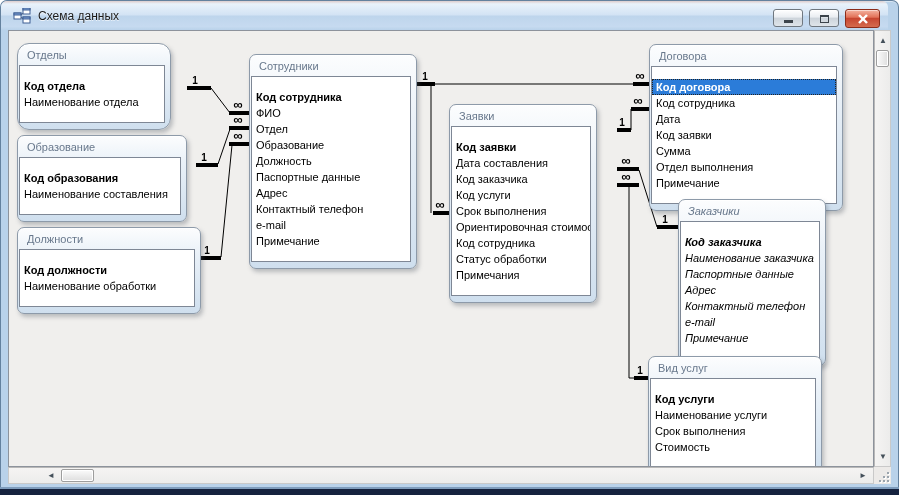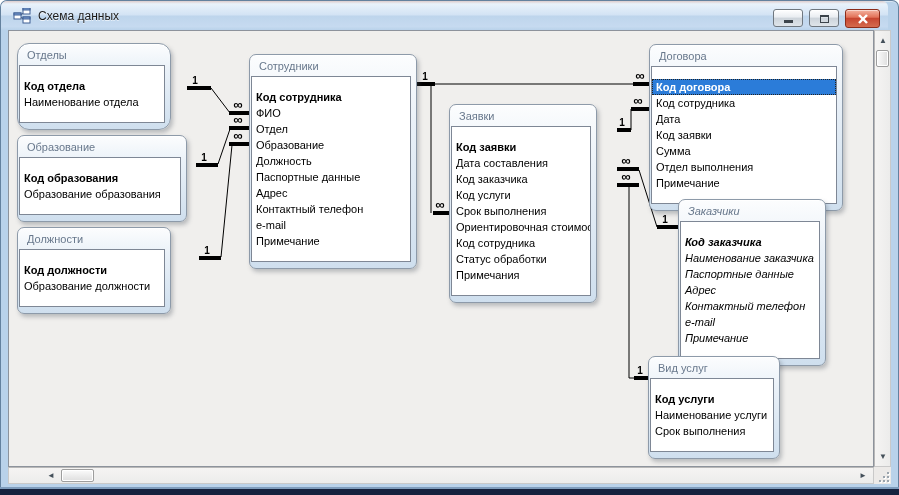--- a/index.html
+++ b/index.html
@@ -142,28 +142,28 @@
           <div class="ttl">Отделы</div>
           <div class="list">
             <div class="frow pk">Код отдела</div>
             <div class="frow">Наименование отдела</div>
           </div>
         </div>
         <div class="tbox" style="left: 8px; top: 104px; width: 170px;">
           <div class="ttl">Образование</div>
           <div class="list">
             <div class="frow pk">Код образования</div>
-            <div class="frow">Образование образования</div>
-          </div>
-        </div>
-        <div class="tbox" style="left: 8px; top: 196px; width: 154px;">
+            <div class="frow">Наименование составления</div>
+          </div>
+        </div>
+        <div class="tbox" style="left: 8px; top: 196px; width: 184px;">
           <div class="ttl">Должности</div>
           <div class="list">
             <div class="frow pk">Код должности</div>
-            <div class="frow">Образование должности</div>
+            <div class="frow">Наименование обработки</div>
           </div>
         </div>
         <div class="tbox" style="left: 240px; top: 23px; width: 168px;">
           <div class="ttl">Сотрудники</div>
           <div class="list">
             <div class="frow pk">Код сотрудника</div>
             <div class="frow">ФИО</div>
             <div class="frow">Отдел</div>
             <div class="frow">Образование</div>
             <div class="frow">Должность</div>
@@ -205,26 +205,27 @@
           <div class="list">
             <div class="frow pk">Код заказчика</div>
             <div class="frow">Наименование заказчика</div>
             <div class="frow">Паспортные данные</div>
             <div class="frow">Адрес</div>
             <div class="frow">Контактный телефон</div>
             <div class="frow">e-mail</div>
             <div class="frow">Примечание</div>
           </div>
         </div>
-        <div class="tbox" style="left: 639px; top: 325px; width: 132px;">
+        <div class="tbox" style="left: 639px; top: 325px; width: 174px;">
           <div class="ttl">Вид услуг</div>
           <div class="list">
             <div class="frow pk">Код услуги</div>
             <div class="frow">Наименование услуги</div>
             <div class="frow">Срок выполнения</div>
+            <div class="frow">Стоимость</div>
           </div>
         </div>
       </div>
 
     <div class="vscroll">
       <span class="sb-arrow" style="left:4px;top:6px;">▲</span>
       <div class="sb-thumb" style="left:1px;top:19px;width:13px;height:17px;"></div>
       <span class="sb-arrow" style="left:4px;bottom:5px;">▼</span>
     </div>
 

